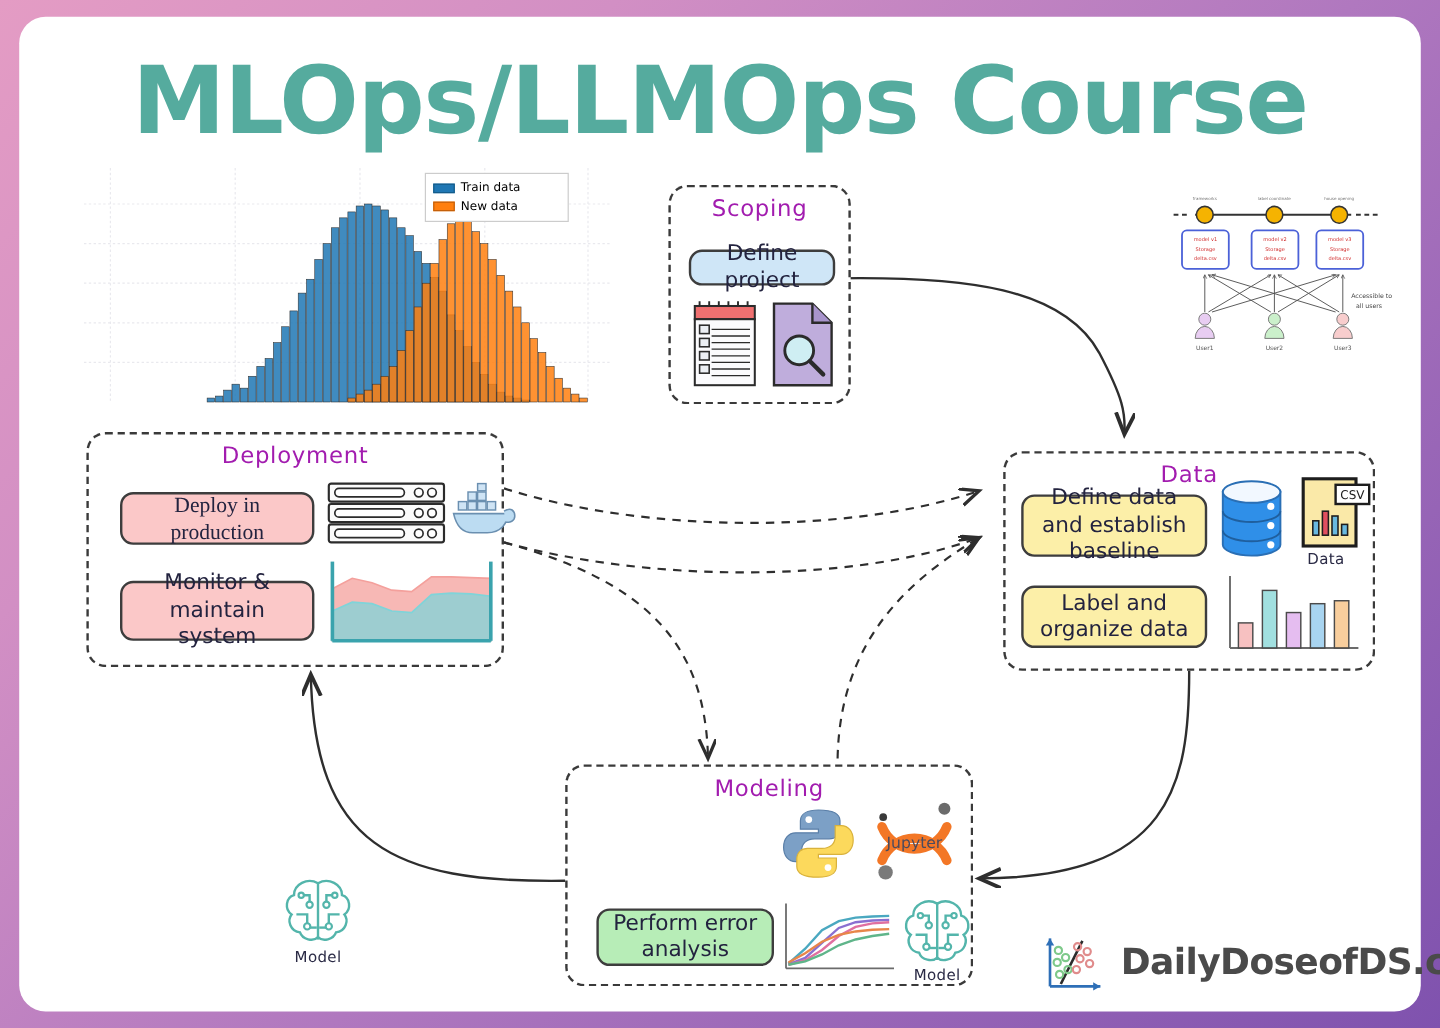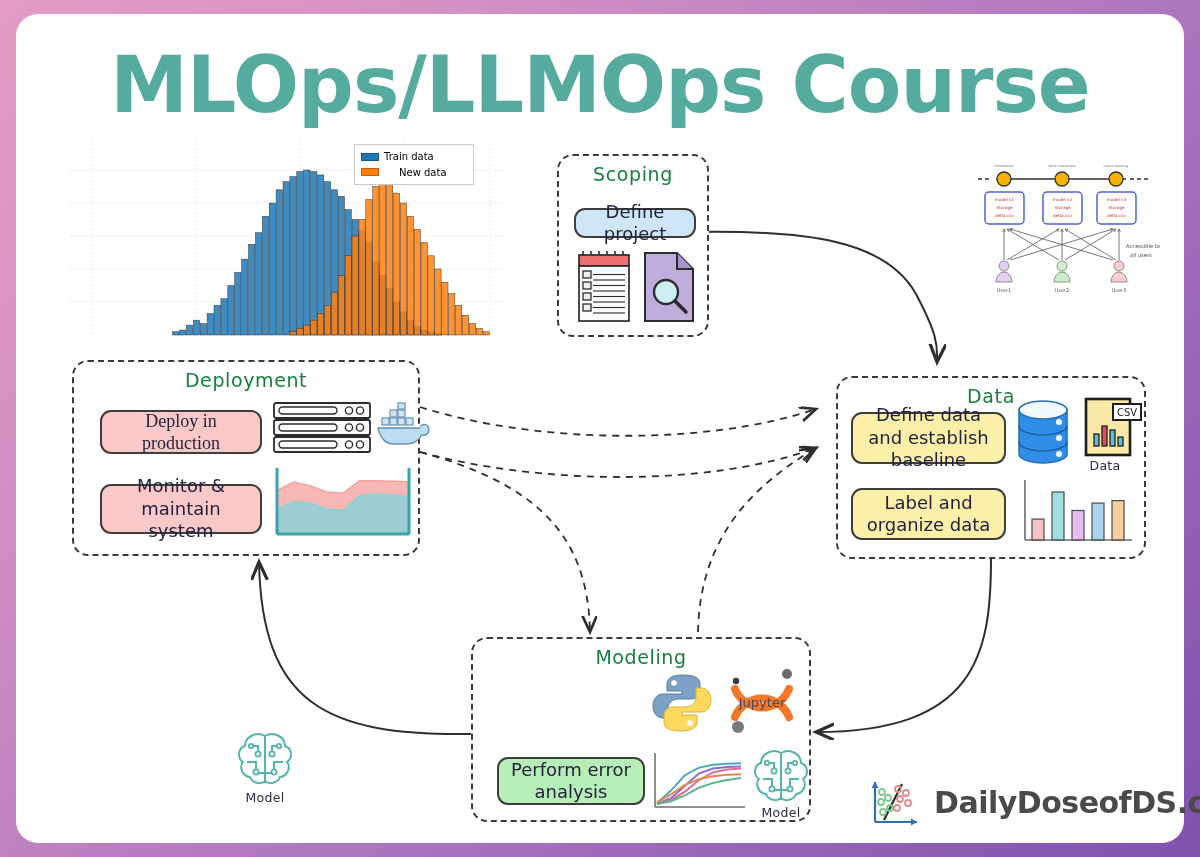--- a/index.html
+++ b/index.html
@@ -32,21 +32,21 @@
 
   
   .phase {
     border: 2.2px dashed #3a3a3a;
     border-radius: 16px;
     background: #fff;
   }
   .phase-title {
     position: absolute; left: 0; width: 100%;
     top: 7px; text-align: center;
-    font-size: 19px; color: #15803d;
+    font-size: 19px; color: #a21caf;
     letter-spacing: .6px;
   }
   .task {
     position: absolute;
     border: 2px solid #3d3d3d;
     border-radius: 11px;
     display: flex; align-items: center; justify-content: center;
     text-align: center;
     font-size: 18px;
     line-height: 1.25;
@@ -156,21 +156,21 @@
           <rect x="399.30" y="183.45" width="6.30" height="11.55" fill="#ff7f0e" fill-opacity="0.85" stroke="#2b2b2b" stroke-width="0.45"></rect>
           <rect x="406.20" y="188.40" width="6.30" height="6.60" fill="#ff7f0e" fill-opacity="0.85" stroke="#2b2b2b" stroke-width="0.45"></rect>
           <rect x="413.10" y="191.70" width="6.30" height="3.30" fill="#ff7f0e" fill-opacity="0.85" stroke="#2b2b2b" stroke-width="0.45"></rect>
         </g>
     </svg>
     <div class="abs" style="left:284px; top:4px; width:120px; background:#fff; border:1px solid #ccc; padding:4px 6px; font-size:10px; line-height:1.55;">
       <div style="display:flex;align-items:center;gap:5px;">
         <span style="width:18px;height:8px;background:#1f77b4;border:1px solid #145c8a;display:inline-block;"></span>
         <span>Train data</span>
       </div>
-      <div style="display:flex;align-items:center;gap:20px;text-align:right;">
+      <div style="display:flex;align-items:center;gap:5px;text-align:right;">
         <span style="width:18px;height:8px;background:#ff7f0e;border:1px solid #c4600a;display:inline-block;"></span>
         <span>New data</span>
       </div>
     </div>
   </div>
 
   <div class="abs" style="left:958px; top:142px; width:180px; height:140px;">
     <svg width="180" height="140" viewBox="0 0 180 140">
       <g stroke="#333" stroke-width="1.6">
         <line x1="4" y1="23" x2="18" y2="23" stroke-dasharray="4,3"></line>

